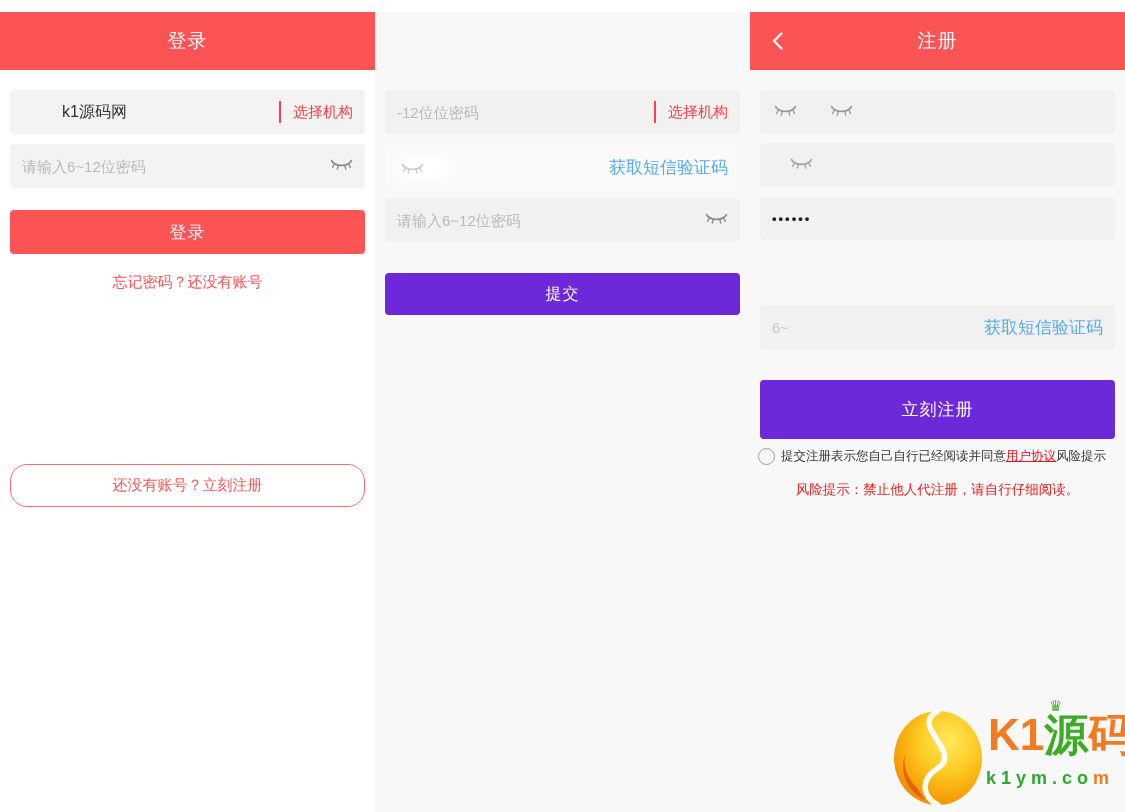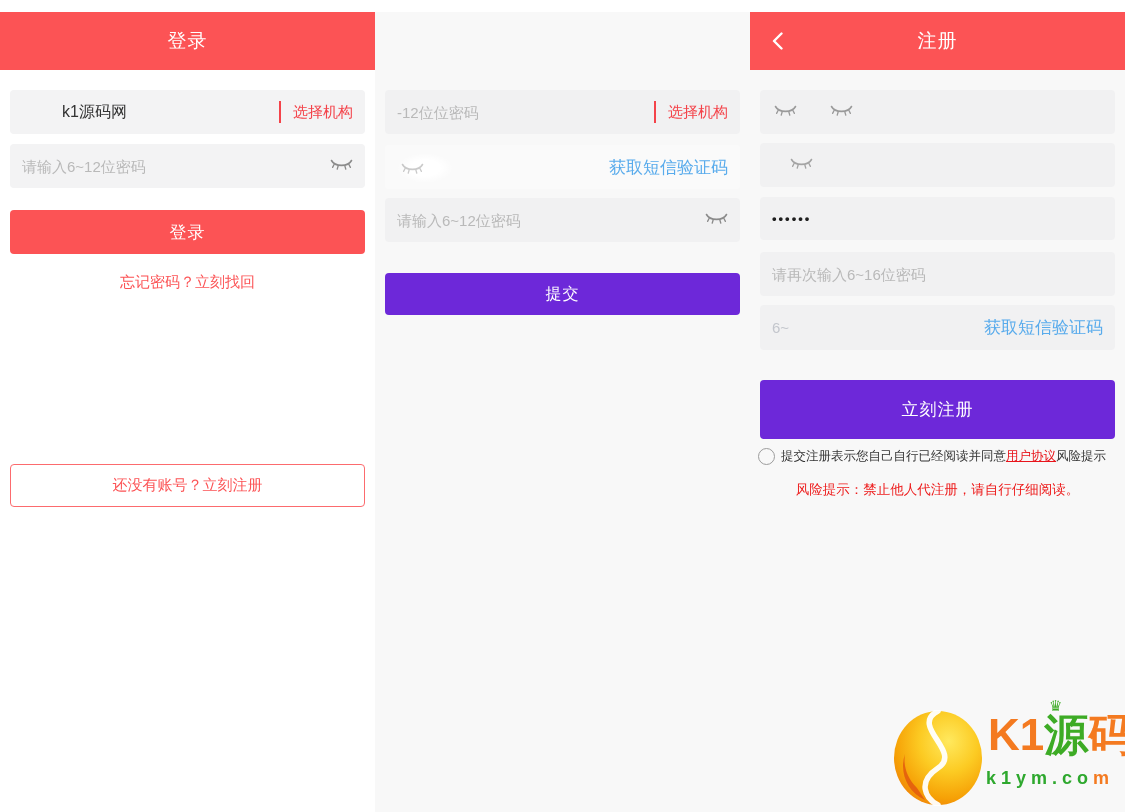--- a/index.html
+++ b/index.html
@@ -38,21 +38,21 @@
   .btn.bright{background:#6d28d9;}
 
   .eye{color:#8b8b8b;flex-shrink:0;}
   .artifact{position:relative;width:70px;height:100%;flex-shrink:0;}
   .blob{position:absolute;left:0;top:8px;width:56px;height:30px;border-radius:50%;
         background:radial-gradient(closest-side,#ffffff 55%,rgba(255,255,255,0));}
   .artifact .eye{position:absolute;left:4px;top:18px;opacity:.45;}
 
   .textlink-center{position:absolute;left:0;width:100%;text-align:center;color:#fc5355;font-size:15px;cursor:pointer;}
   .outline-btn{position:absolute;left:10px;width:355px;height:43px;box-sizing:border-box;background:#fff;
-               border:1px solid #fc6b6e;border-radius:4px;color:#fc5355;font-size:15px;font-family:inherit;
+               border:1px solid #fc6b6e;border-radius:17px;color:#fc5355;font-size:15px;font-family:inherit;
                cursor:pointer;display:flex;align-items:center;justify-content:center;}
 
   .agreement{position:absolute;top:436px;left:8px;width:361px;display:flex;align-items:center;gap:6px;}
   .radio{width:17px;height:17px;box-sizing:border-box;border:1px solid #9c9c9c;border-radius:50%;flex-shrink:0;cursor:pointer;background:transparent;}
   .agree-text{font-size:12.5px;color:#333;white-space:nowrap;}
   .agree-link{color:#e8141b;text-decoration:underline;cursor:pointer;}
   .warning{position:absolute;top:469px;left:10px;width:355px;text-align:center;color:#ed1a1a;font-size:13.5px;}
 
   .logo{position:absolute;left:143px;top:694px;width:232px;height:100px;}
   .sphere{position:absolute;left:0;top:4px;}
@@ -87,21 +87,21 @@
           <line x1="4.2" y1="5.2" x2="2.6" y2="8.4" stroke="currentColor" stroke-width="1.3" stroke-linecap="round"></line>
           <line x1="8.2" y1="6.8" x2="7.2" y2="10.2" stroke="currentColor" stroke-width="1.3" stroke-linecap="round"></line>
           <line x1="14.8" y1="6.8" x2="15.8" y2="10.2" stroke="currentColor" stroke-width="1.3" stroke-linecap="round"></line>
           <line x1="18.8" y1="5.2" x2="20.4" y2="8.4" stroke="currentColor" stroke-width="1.3" stroke-linecap="round"></line>
         </svg>
       </span>
     </div>
 
     <button class="btn salmon" style="top:198px;height:44px;font-size:17px">登录</button>
 
-    <div class="textlink-center" style="top:261px">忘记密码？立刻找回</div>
+    <div class="textlink-center" style="top:261px">忘记密码？还没有账号</div>
 
     <button class="outline-btn" style="top:452px">还没有账号？立刻注册</button>
   </section>
 
   <section class="col c2">
 
     <div class="field" style="top:78px">
       <input class="bare" placeholder="-12位位密码" style="">
       <span class="vdiv"></span>
       <button class="redlink">选择机构</button>
@@ -177,23 +177,20 @@
           <line x1="14.8" y1="6.8" x2="15.8" y2="10.2" stroke="currentColor" stroke-width="1.3" stroke-linecap="round"></line>
           <line x1="18.8" y1="5.2" x2="20.4" y2="8.4" stroke="currentColor" stroke-width="1.3" stroke-linecap="round"></line>
         </svg>
       </span>
     </div>
 
     <div class="field" style="top:185px;height:43px">
       <input class="bare dots" value="••••••" style="">
     </div>
 
-    <div class="field" style="top:240px">
-      <input class="bare" placeholder="请再次输入6~16位密码" style="">
-    </div>
 
     <div class="field" style="top:293px;height:45px">
       <input class="bare faded" placeholder="6~" style="">
       <button class="bluelink">获取短信验证码</button>
     </div>
 
     <button class="btn bright" style="top:368px;height:59px;font-size:17px">立刻注册</button>
 
     <div class="agreement">
       <span class="radio"></span>

